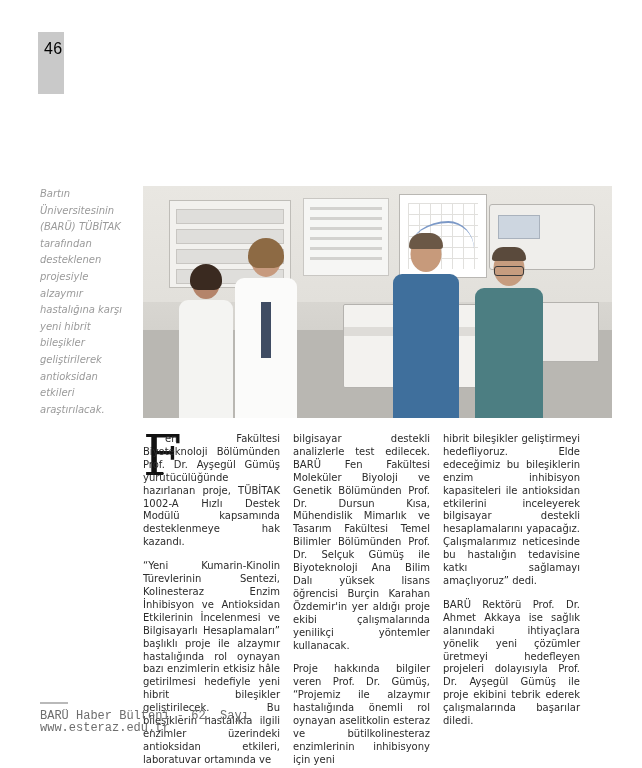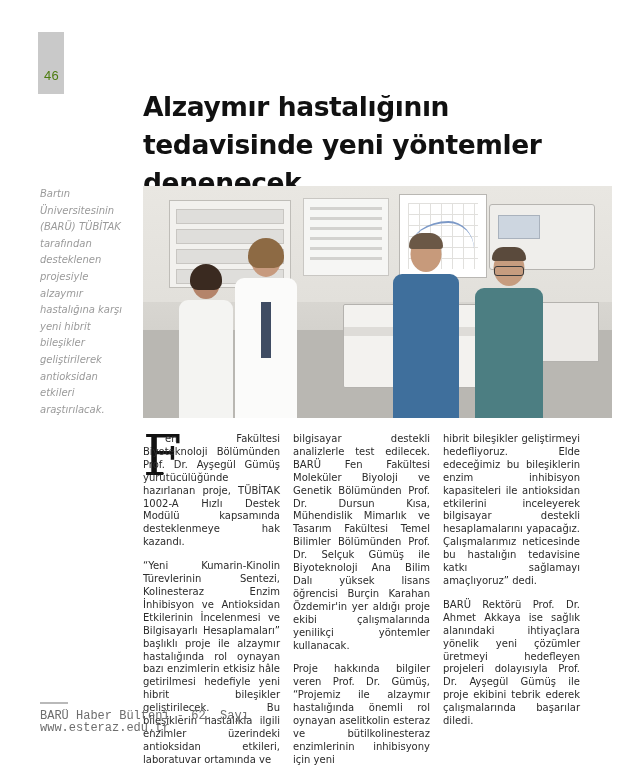--- a/index.html
+++ b/index.html
@@ -26,24 +26,23 @@
     left: 38px;
     top: 32px;
     width: 26px;
     height: 62px;
     background: #c9c9c9;
   }
   .page-num {
     position: absolute;
     left: 44px;
     top: 40px;
-    font-size: 13px;
-    color: #4d7c0f;
+    font-size: 16px;
+    color: #000000;
     letter-spacing: 0.3px;
-    margin-top: 28px;
   }
 
   
   .headline {
     position: absolute;
     left: 143px;
     top: 88px;
     width: 470px;
     font-family: "DejaVu Sans", sans-serif;
     font-weight: bold;
@@ -242,21 +241,20 @@
   }
 </style>
 </head>
 <body>
 
 <div class="page">
 
   <div class="page-num-block"></div>
   <div class="page-num">46</div>
 
-  <div class="headline">Alzaymır hastalığının tedavisinde yeni yöntemler denenecek</div>
 
   <div class="standfirst">Bartın Üniversitesinin (BARÜ) TÜBİTAK tarafından desteklenen projesiyle alzaymır hastalığına karşı yeni hibrit bileşikler geliştirilerek antioksidan etkileri araştırılacak.</div>
 
   <div class="photo">
     <div class="wallTop"></div>
     <div class="wallBot"></div>
     <div class="counterTop"></div>
     <div class="counter"></div>
 
     <div class="shelf">

